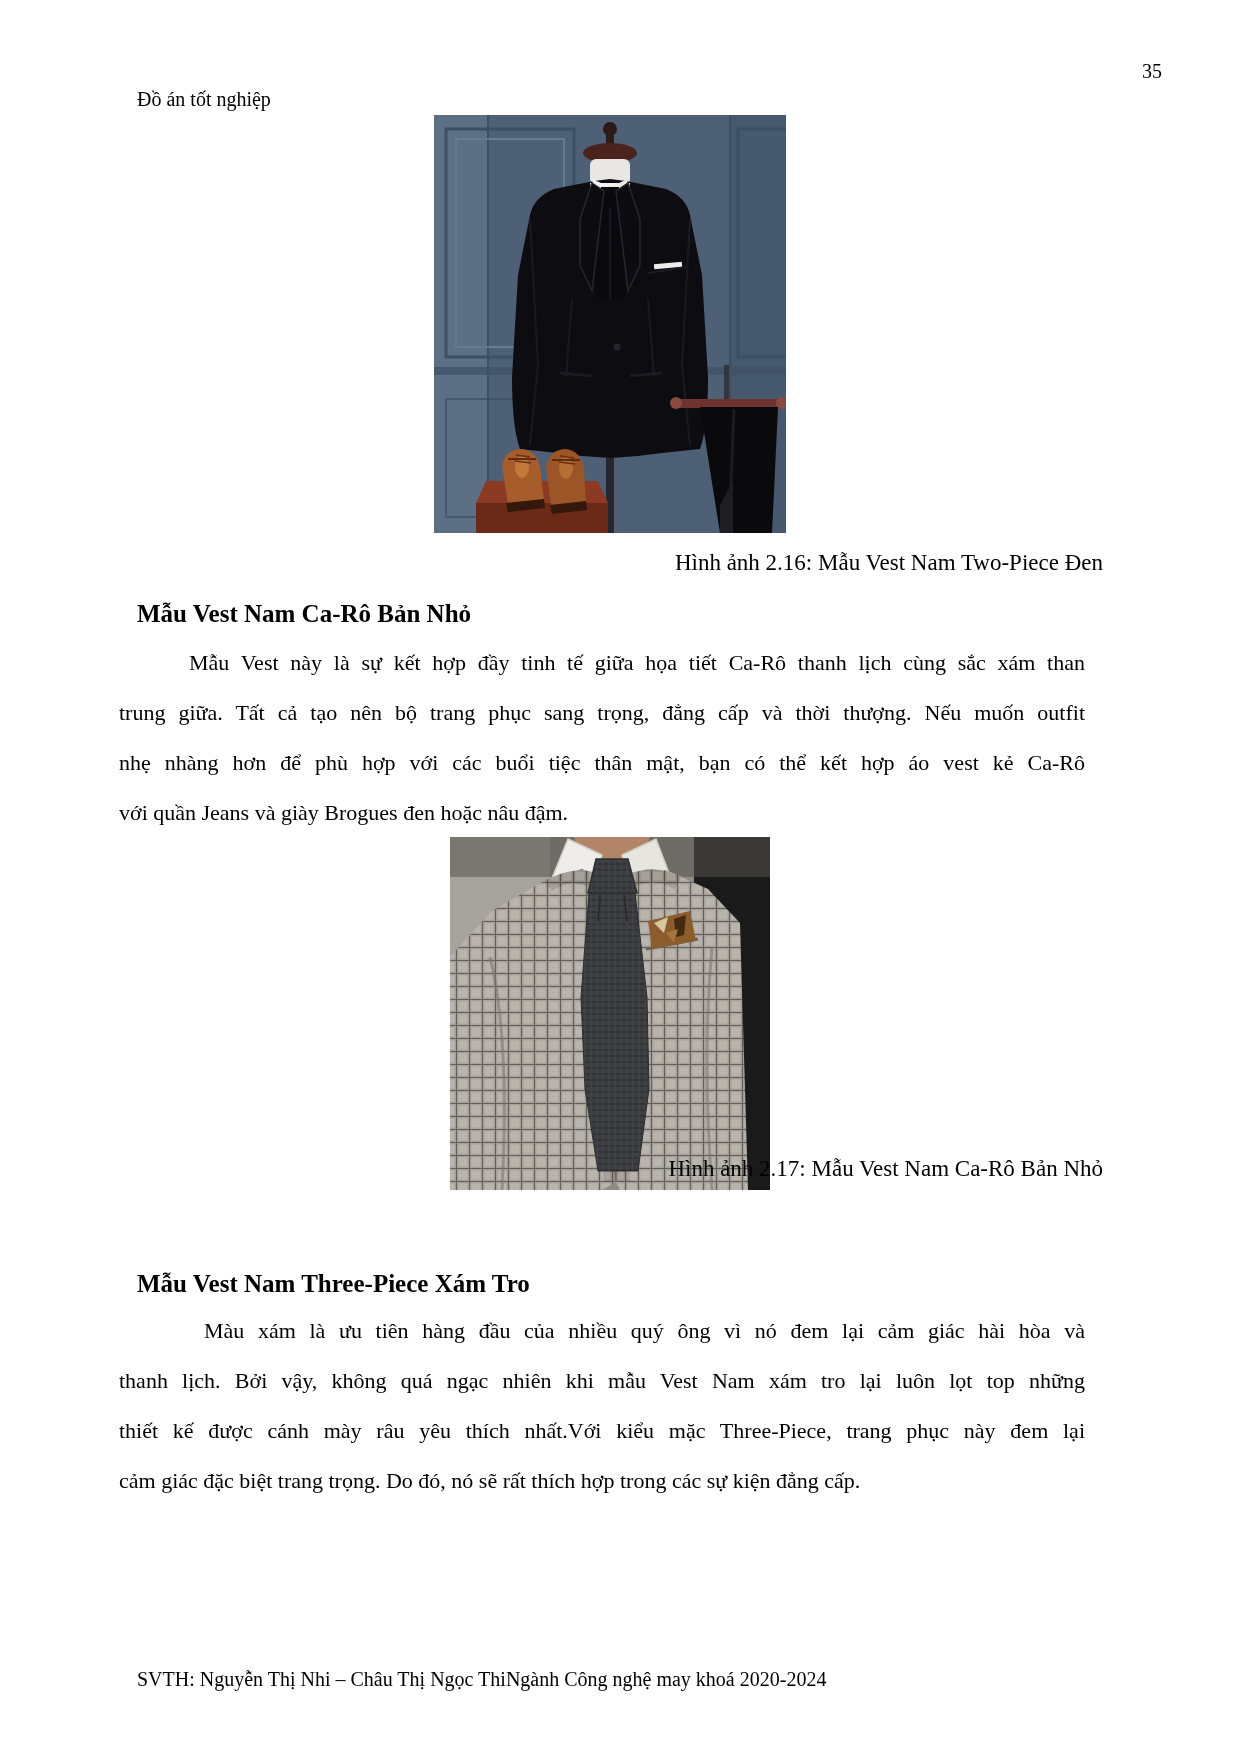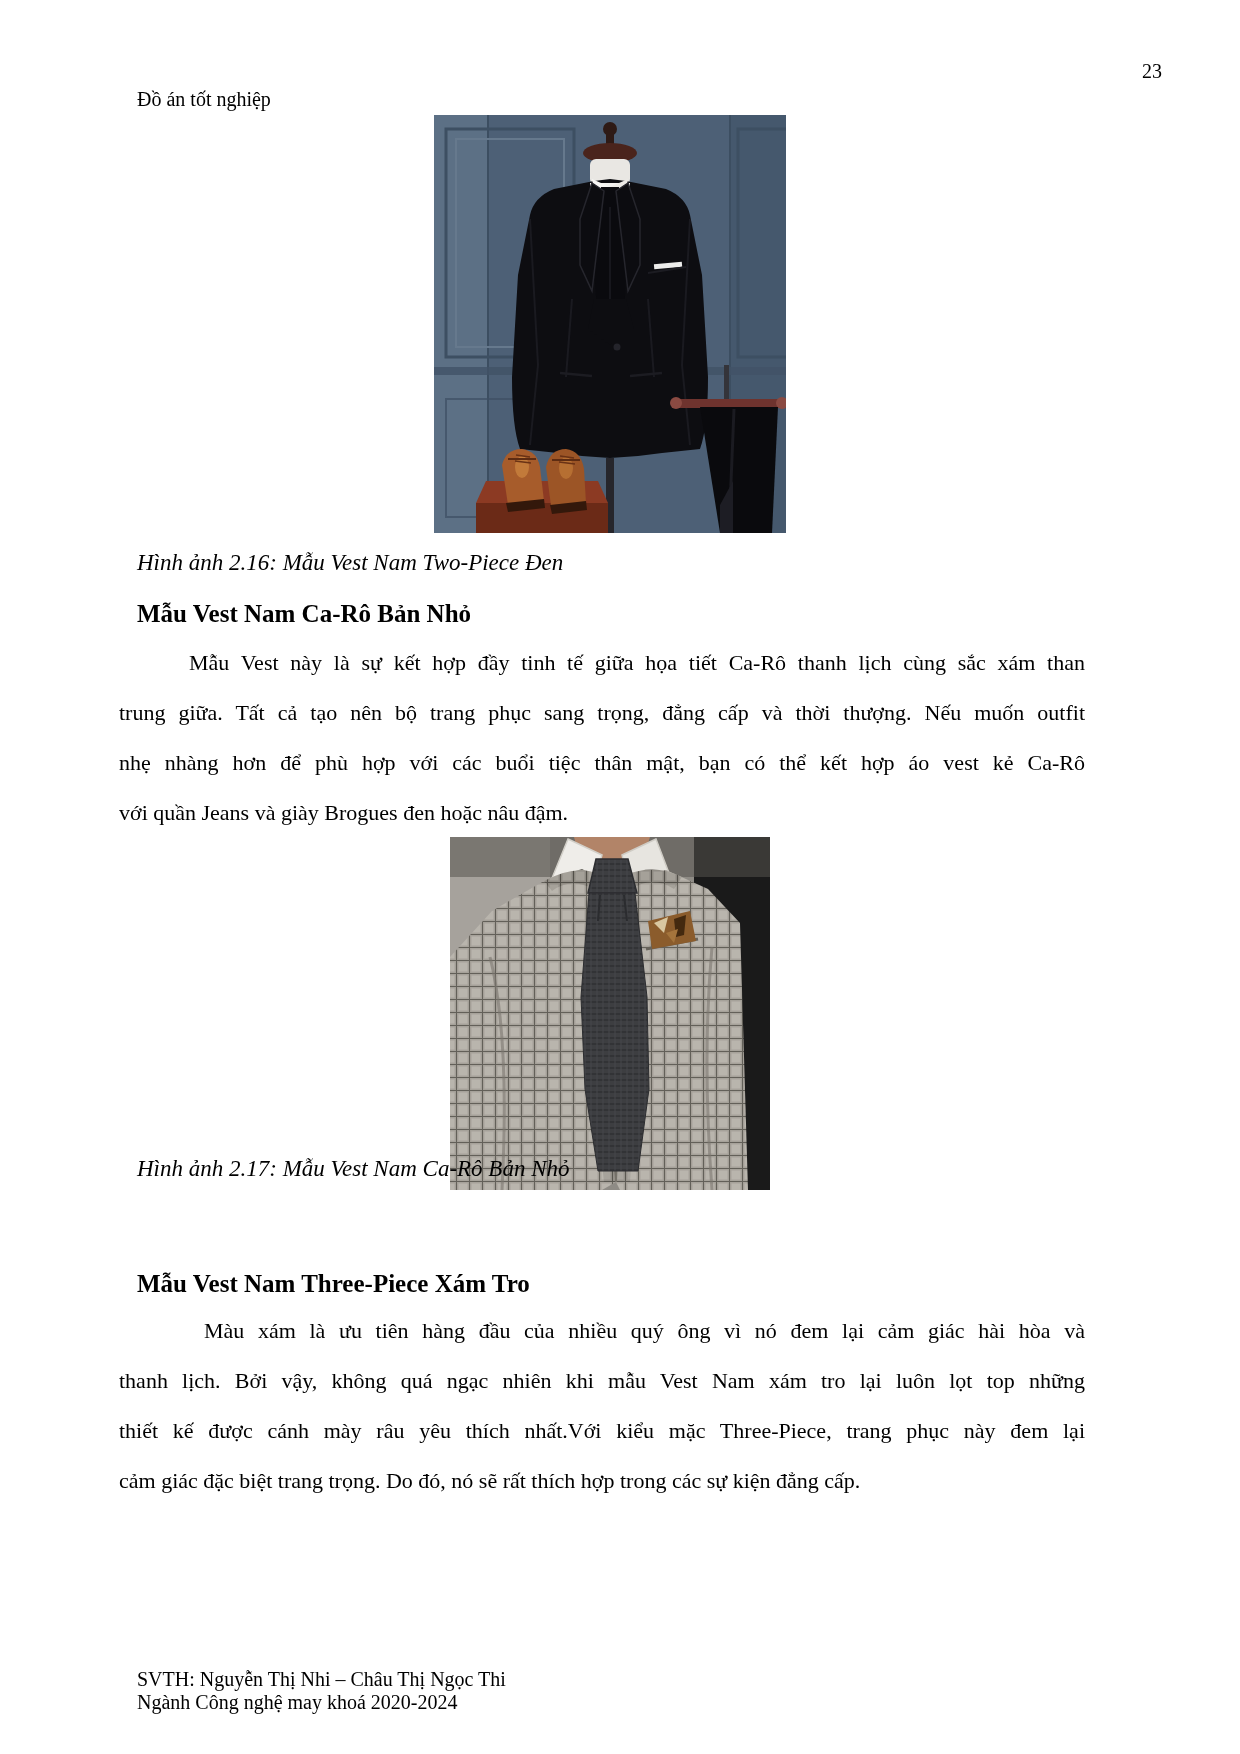--- a/index.html
+++ b/index.html
@@ -19,21 +19,21 @@
   .page-number{
     position:absolute; top:60px; right:78px;
     font-size:20px;
   }
   .figure{ position:absolute; }
   .fig1{ top:115px; left:434px; width:352px; height:418px; }
   .fig2{ top:837px; left:450px; width:320px; height:353px; }
   .figure svg{ display:block; }
   .caption{
     position:absolute; left:137px; width:966px;
-    text-align:left; font-style:italic; font-size:23px;
+    text-align:right; font-size:23px;
     white-space:nowrap;
   }
   .caption1{ top:550px; }
   .caption2{ top:1156px; }
   .heading{
     position:absolute; left:137px; width:966px;
     font-weight:bold; font-size:25px; white-space:nowrap;
   }
   .heading1{ top:600px; }
   .heading2{ top:1270px; }
@@ -44,30 +44,29 @@
   .para1{ top:638px; }
   .para2{ top:1306px; }
   .para-line{ text-align:justify; text-align-last:justify; }
   .para-line.last{ text-align-last:left; }
   .indent-70{ text-indent:70px; }
   .indent-85{ text-indent:85px; }
   .footer{
     position:absolute; top:1668px; left:137px; width:980px;
     display:flex; justify-content:flex-start;
     font-size:20px;
-    flex-direction:column;
   }
 </style>
 </head>
 <body>
 
 <div class="page">
 
   <div class="header-left">Đồ án tốt nghiệp</div>
-  <div class="page-number">23</div>
+  <div class="page-number">35</div>
 
   <div class="figure fig1">
     <svg viewBox="0 0 352 418" width="352" height="418">
       <g>
         <rect width="352" height="418" fill="#4d6076"></rect>
         <rect width="54" height="418" fill="#5c7085"></rect>
         <rect x="296" width="56" height="418" fill="#45586d"></rect>
         <line x1="54" y1="0" x2="54" y2="418" stroke="#3c4e61" stroke-width="2"></line>
         <line x1="296" y1="0" x2="296" y2="418" stroke="#3c4e61" stroke-width="2"></line>
         <rect x="12" y="14" width="128" height="228" fill="none" stroke="#3d4f62" stroke-width="3"></rect>

